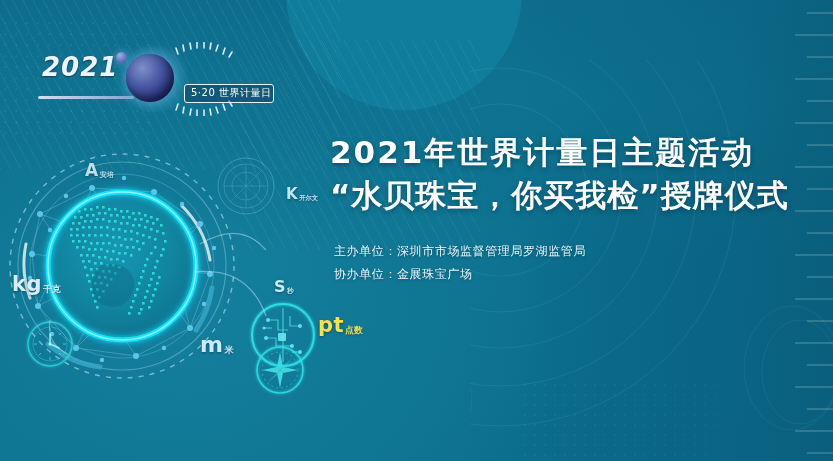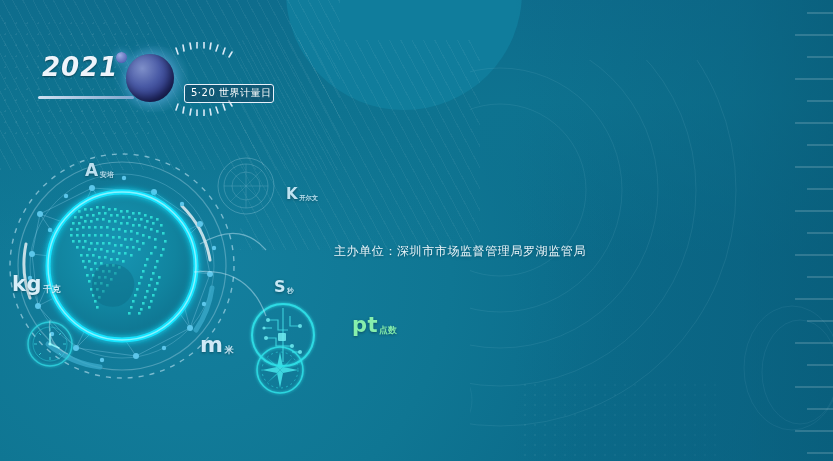--- a/index.html
+++ b/index.html
@@ -80,21 +80,21 @@
   
   .unit{position:absolute;color:#cfe8f2;font-weight:bold;letter-spacing:.5px;
     text-shadow:0 1px 3px rgba(0,0,0,.35);white-space:nowrap;}
   .unit .sub{font-size:.42em;font-weight:bold;letter-spacing:0;margin-left:1px;
     vertical-align:baseline;position:relative;top:1px;opacity:.95;font-family:Liberation Mono, monospace;}
   .u-a {left:85px; top:160px; font-size:17px;color:#bcdfee;}
   .u-kg{left:12px; top:272px; font-size:21px;color:#d7eef8;}
   .u-k {left:286px;top:185px; font-size:15px;color:#bfe3f2;}
   .u-s {left:274px;top:277px; font-size:16px;color:#c7e8f5;}
   .u-m {left:200px;top:332px; font-size:22px;color:#cfeaf7;}
-  .u-pt{left:318px;top:313px; font-size:21px;color:#86efac;margin-left:34px;}
+  .u-pt{left:318px;top:313px; font-size:21px;color:#fde047;}
 
   
   .title-block{position:absolute;left:330px;top:134px;width:480px;}
   .t1{font-size:31px;font-weight:bold;color:#ffffff;letter-spacing:2px;line-height:1.18;
       text-shadow:0 2px 5px rgba(0,40,60,.5);}
   .t2{font-size:31px;font-weight:bold;color:#ffffff;letter-spacing:1px;line-height:1.30;
       margin-top:4px;text-shadow:0 2px 5px rgba(0,40,60,.5);}
   .sub-block{position:absolute;left:334px;top:240px;}
   .s1,.s2{font-size:12px;color:#eaf6fb;letter-spacing:.6px;line-height:1.9;
       text-shadow:0 1px 3px rgba(0,40,60,.45);}
@@ -554,18 +554,23 @@
           <path d="M86 64 L83 59"></path>
       </g>
     </svg>
 
     <div class="logo-dot"></div>
     <div class="logo-sphere"></div>
 
     <div class="logo-badge">5·20 世界计量日</div>
   </div>
 
+  <div class="title-block">
+    <div class="t1">2021年世界计量日主题活动</div>
+    <div class="t2">“水贝珠宝，你买我检”授牌仪式</div>
+  </div>
 
   <div class="sub-block">
     <div class="s1">主办单位：深圳市市场监督管理局罗湖监管局</div>
+    <div class="s2">协办单位：金展珠宝广场</div>
   </div>
 
 </div>
 
 </body></html>

